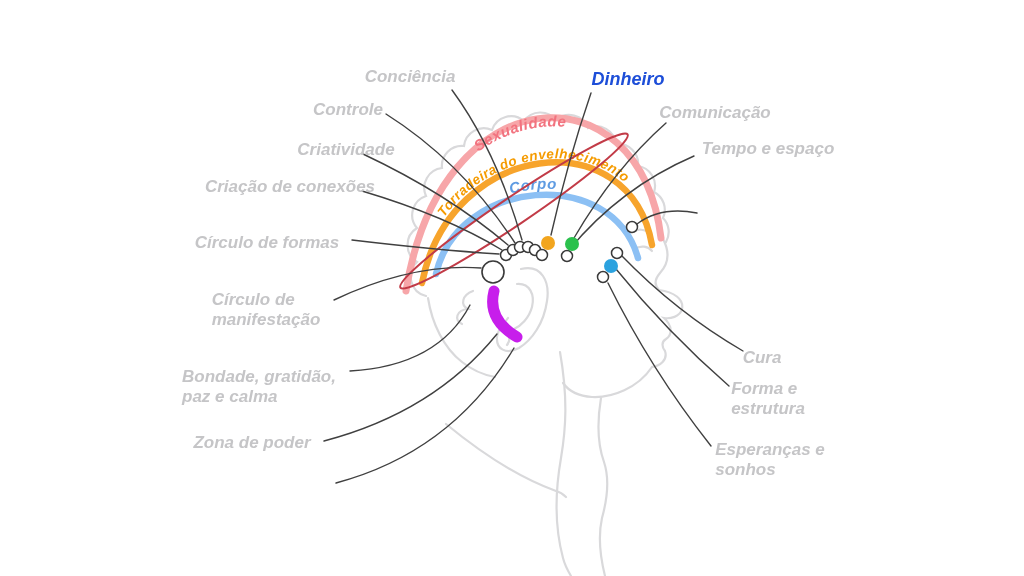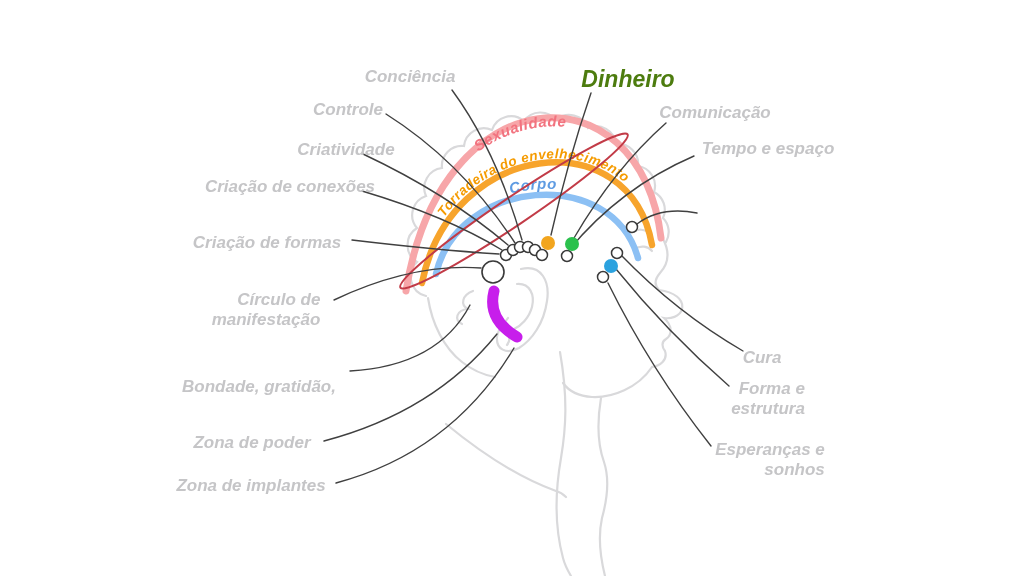--- a/index.html
+++ b/index.html
@@ -14,26 +14,26 @@
   .stage svg{position:absolute;left:0;top:0;}
   #labels-layer{position:absolute;left:0;top:0;width:100%;height:100%;pointer-events:none;}
   .zone-label{
     position:absolute;
     transform:translate(-50%,-50%);
     font-style:italic;
     font-weight:700;
     font-size:17px;
     line-height:1.18;
     color:#c5c5c7;
-    text-align:right;
+    text-align:left;
     white-space:nowrap;
   }
   .zone-label.emphasis{
-    color:#4d7c0f;
-    font-size:23px;
+    color:#1d4ed8;
+    font-size:18px;
   }
   .arc-text{
     font-family:"Liberation Sans", sans-serif;
     font-style:italic;
     font-weight:700;
     letter-spacing:0.5px;
   }
 </style>
 </head>
 <body>
@@ -110,34 +110,32 @@
       <div class="zone-label" style="left: 348px; top: 110px;">
         <div>Controle</div>
       </div>
       <div class="zone-label" style="left: 304px; top: 150px; margin-left: 42px;">
         <div>Criatividade</div>
       </div>
       <div class="zone-label" style="left: 266px; top: 187px; margin-left: 24px;">
         <div>Criação de conexões</div>
       </div>
       <div class="zone-label" style="left: 267px; top: 243px;">
-        <div>Criação de formas</div>
+        <div>Círculo de formas</div>
       </div>
       <div class="zone-label" style="left: 266px; top: 310px;">
         <div>Círculo de</div>
         <div>manifestação</div>
       </div>
       <div class="zone-label" style="left: 259px; top: 387px;">
         <div>Bondade, gratidão,</div>
+        <div>paz e calma</div>
       </div>
       <div class="zone-label" style="left: 252px; top: 443px;">
         <div>Zona de poder</div>
-      </div>
-      <div class="zone-label" style="left: 251px; top: 486px;">
-        <div>Zona de implantes</div>
       </div>
       <div class="zone-label emphasis" style="left: 628px; top: 80px;">
         <div>Dinheiro</div>
       </div>
       <div class="zone-label" style="left: 715px; top: 113px;">
         <div>Comunicação</div>
       </div>
       <div class="zone-label" style="left: 768px; top: 149px;">
         <div>Tempo e espaço</div>
       </div>

